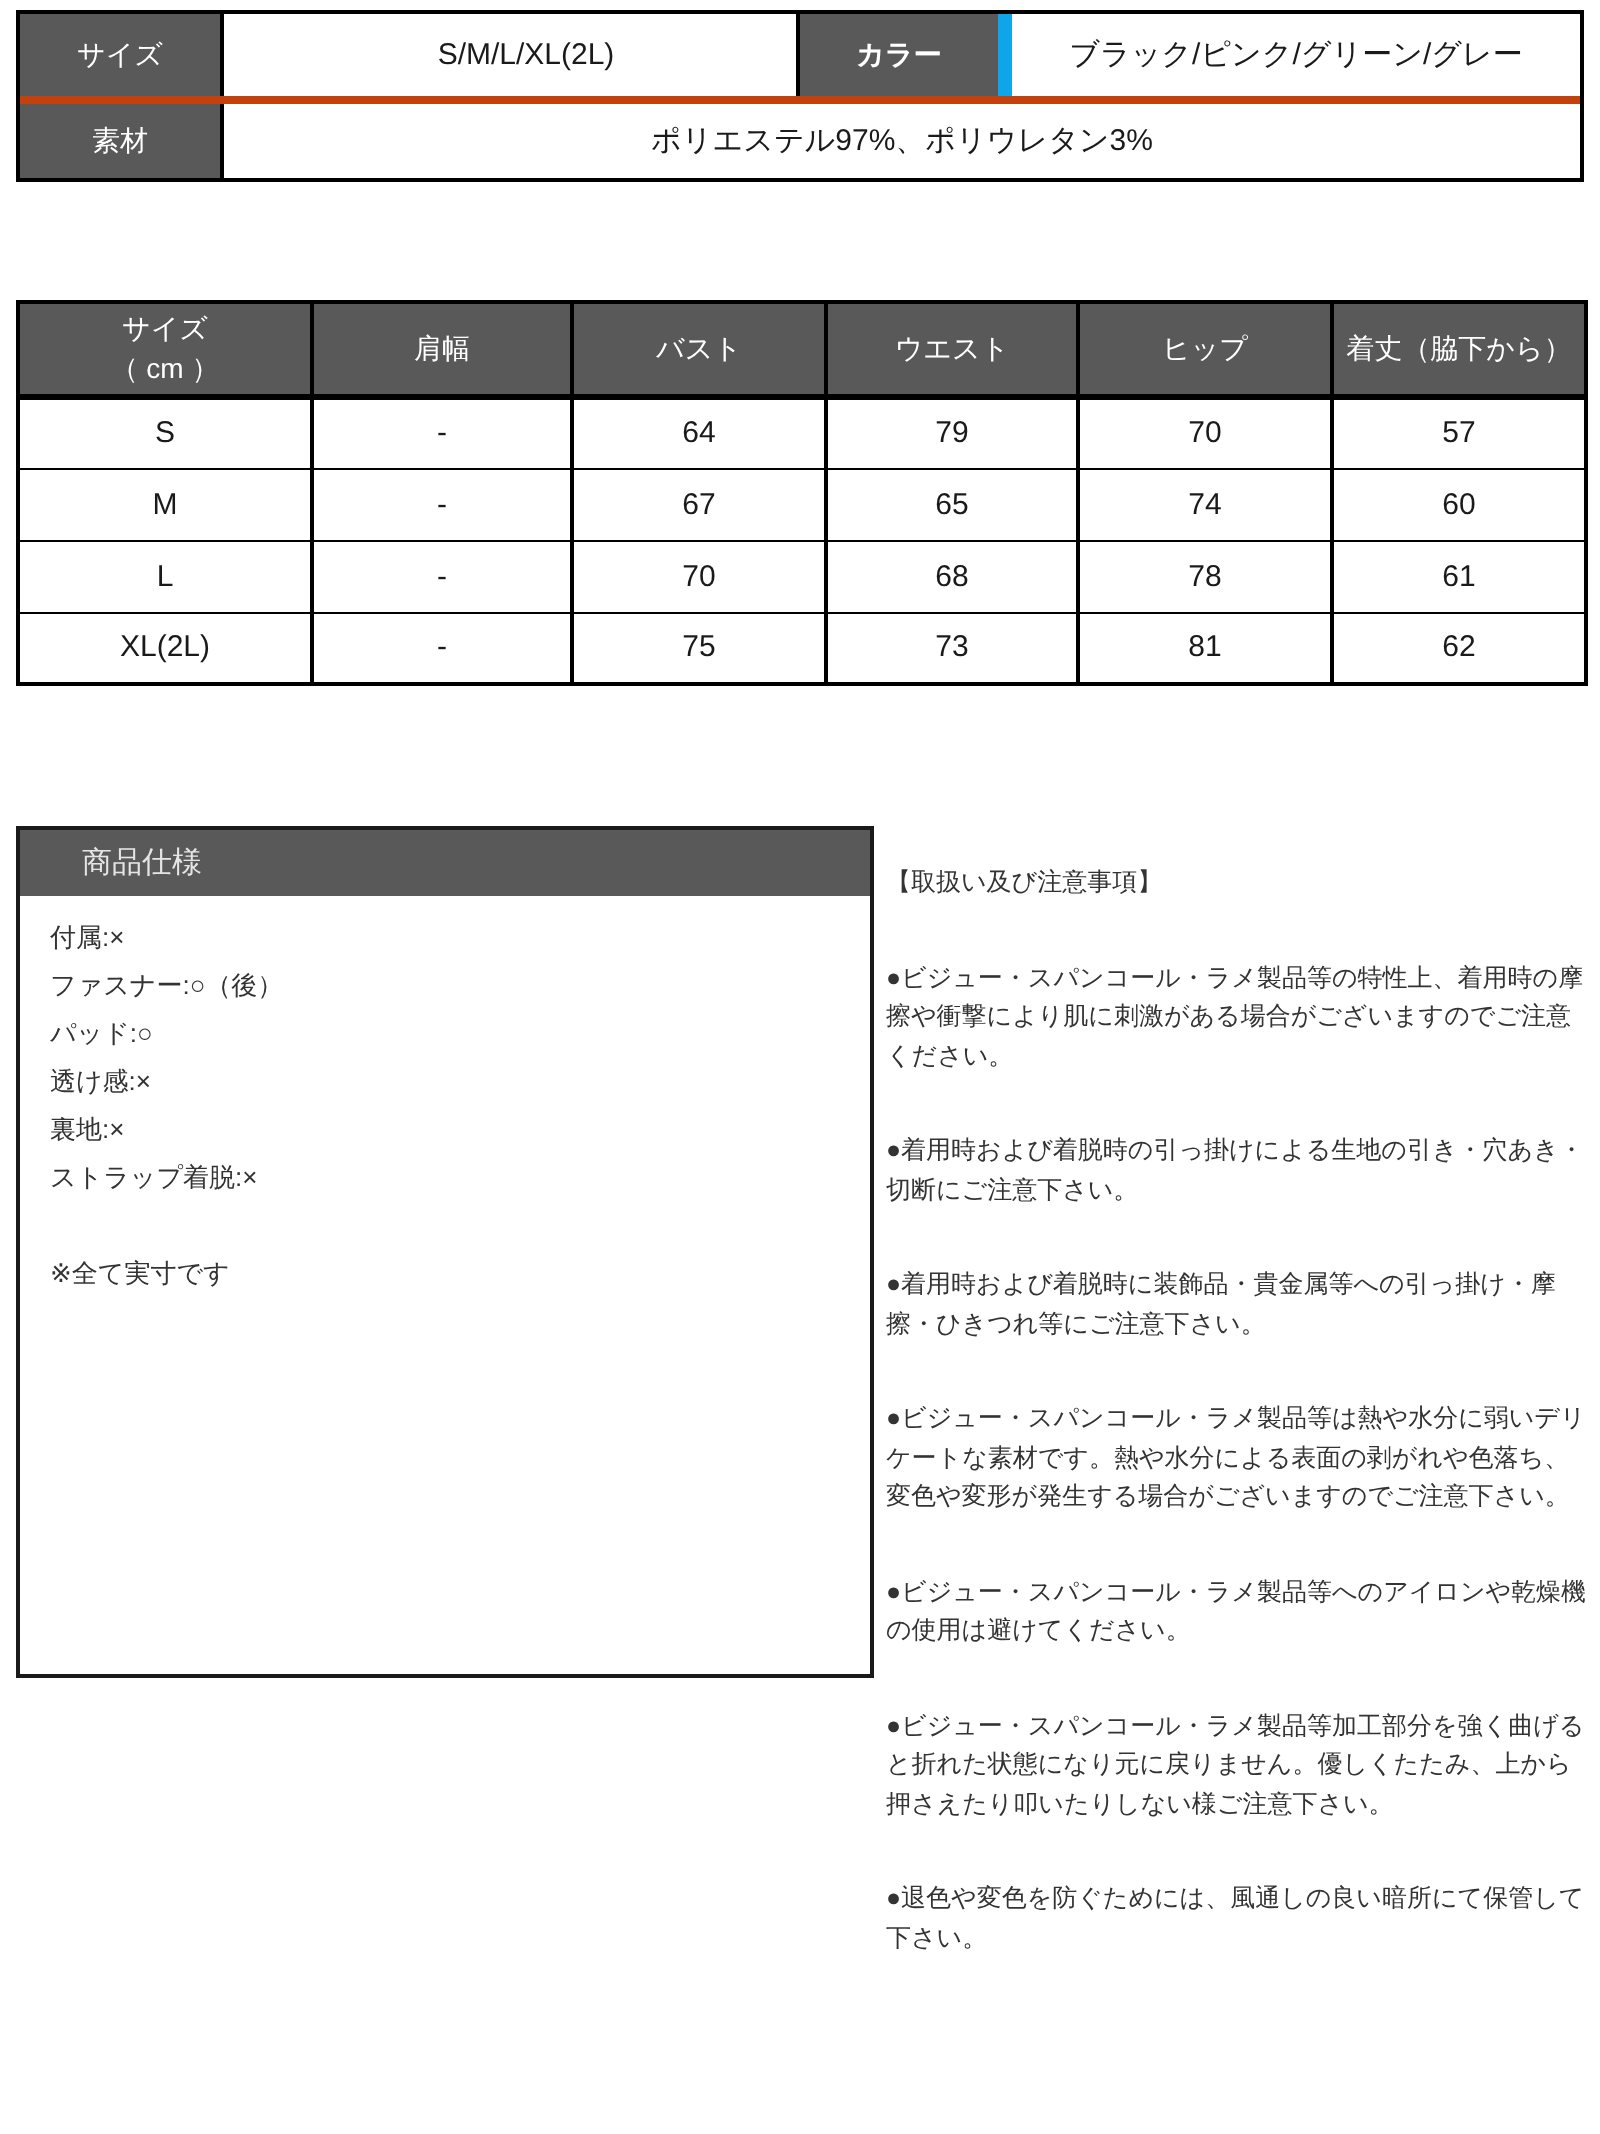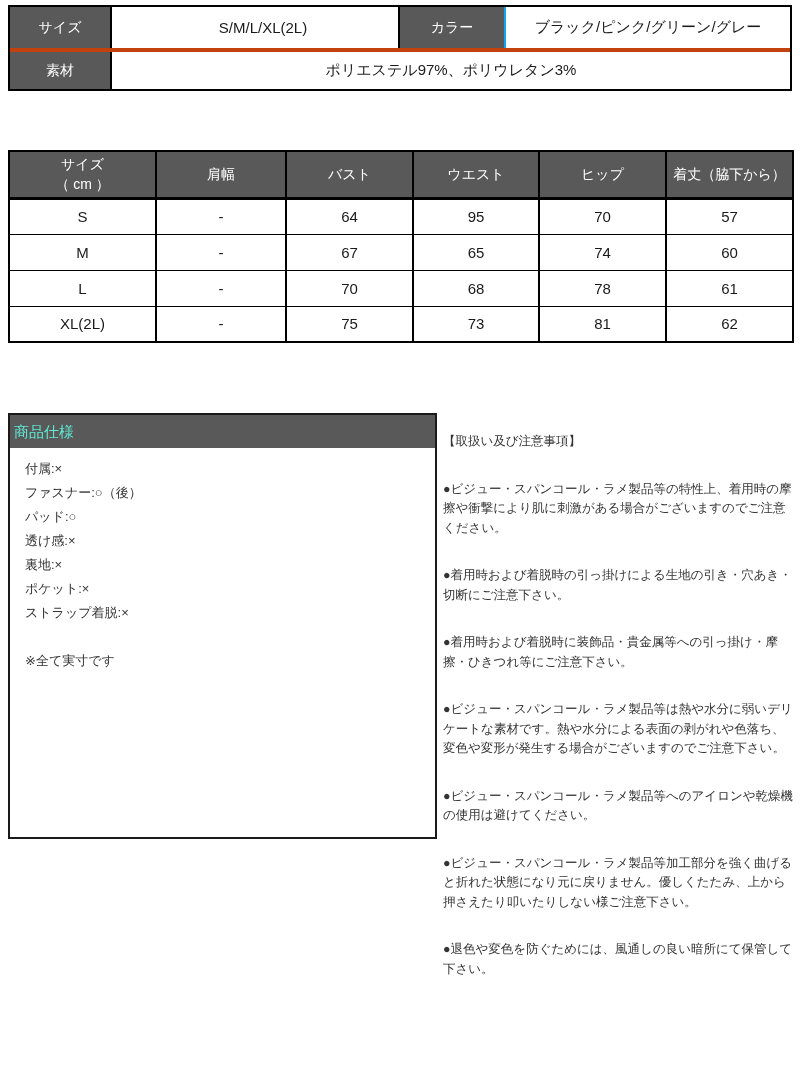--- a/index.html
+++ b/index.html
@@ -20,21 +20,21 @@
   .info-row + .info-row { border-top: 4px solid #c2410c; }
   .cell {
     display: flex; align-items: center; justify-content: center;
     font-size: 15px; text-align: center;
   }
   .cell.th {
     background: #595959; color: #ffffff; font-size: 14px;
   }
   .info-table .w-label { width: 102px; flex: 0 0 102px; border-right: 2px solid #000; }
   .info-table .w-sizeval { width: 288px; flex: 0 0 288px; border-right: 2px solid #000; padding-left: 16px; }
-  .info-table .w-colorlabel { width: 106px; flex: 0 0 106px; border-right: 2px solid #0ea5e9; }
+  .info-table .w-colorlabel { width: 106px; flex: 0 0 106px; border-right: 7px solid #0ea5e9; font-weight: bold; }
   .info-table .flex1 { flex: 1 1 auto; }
 
   
   table.size-table {
     position: absolute; left: 8px; top: 150px; width: 784px;
     border-collapse: collapse; table-layout: fixed;
   }
   table.size-table th, table.size-table td {
     border: 2px solid #000; text-align: center; vertical-align: middle;
   }
@@ -46,22 +46,22 @@
   }
   table.size-table td { font-size: 15px; height: 36px; background: #fff; }
   table.size-table tr:last-child td { border-bottom-width: 2px; }
 
   
   .spec-box {
     position: absolute; left: 8px; top: 413px; width: 429px; height: 426px;
     border: 2px solid #1a1a1a; background: #fff;
   }
   .spec-box .bar {
-    height: 33px; background: #595959; color: #5eead4;
-    font-size: 15px; line-height: 33px; padding-left: 4px;
+    height: 33px; background: #595959; color: #e5e5e5;
+    font-size: 15px; line-height: 33px; padding-left: 31px;
   }
   .spec-box .content { padding: 9px 15px; }
   .spec-item { font-size: 13px; line-height: 24px; color: #333; }
   .spec-note { font-size: 13px; line-height: 24px; color: #333; margin-top: 24px; }
 
   
   .care-notes {
     position: absolute; left: 443px; top: 432px; width: 353px;
     font-size: 12.5px; line-height: 19.5px; color: #333;
   }
@@ -106,21 +106,21 @@
         <th>ウエスト</th>
         <th>ヒップ</th>
         <th>着丈（脇下から）</th>
       </tr>
     </thead>
     <tbody>
       <tr>
         <td>S</td>
         <td>-</td>
         <td>64</td>
-        <td>95</td>
+        <td>79</td>
         <td>70</td>
         <td>57</td>
       </tr>
       <tr>
         <td>M</td>
         <td>-</td>
         <td>67</td>
         <td>65</td>
         <td>74</td>
         <td>60</td>
@@ -145,21 +145,20 @@
   </table>
 
   <div class="spec-box">
     <div class="bar">商品仕様</div>
     <div class="content">
       <div class="spec-item">付属:×</div>
       <div class="spec-item">ファスナー:○（後）</div>
       <div class="spec-item">パッド:○</div>
       <div class="spec-item">透け感:×</div>
       <div class="spec-item">裏地:×</div>
-      <div class="spec-item">ポケット:×</div>
       <div class="spec-item">ストラップ着脱:×</div>
       <div class="spec-note">※全て実寸です</div>
     </div>
   </div>
 
   <div class="care-notes">
     <div class="care-title">【取扱い及び注意事項】</div>
     <div class="care-item">●ビジュー・スパンコール・ラメ製品等の特性上、着用時の摩擦や衝撃により肌に刺激がある場合がございますのでご注意ください。</div>
     <div class="care-item">●着用時および着脱時の引っ掛けによる生地の引き・穴あき・切断にご注意下さい。</div>
     <div class="care-item">●着用時および着脱時に装飾品・貴金属等への引っ掛け・摩擦・ひきつれ等にご注意下さい。</div>

